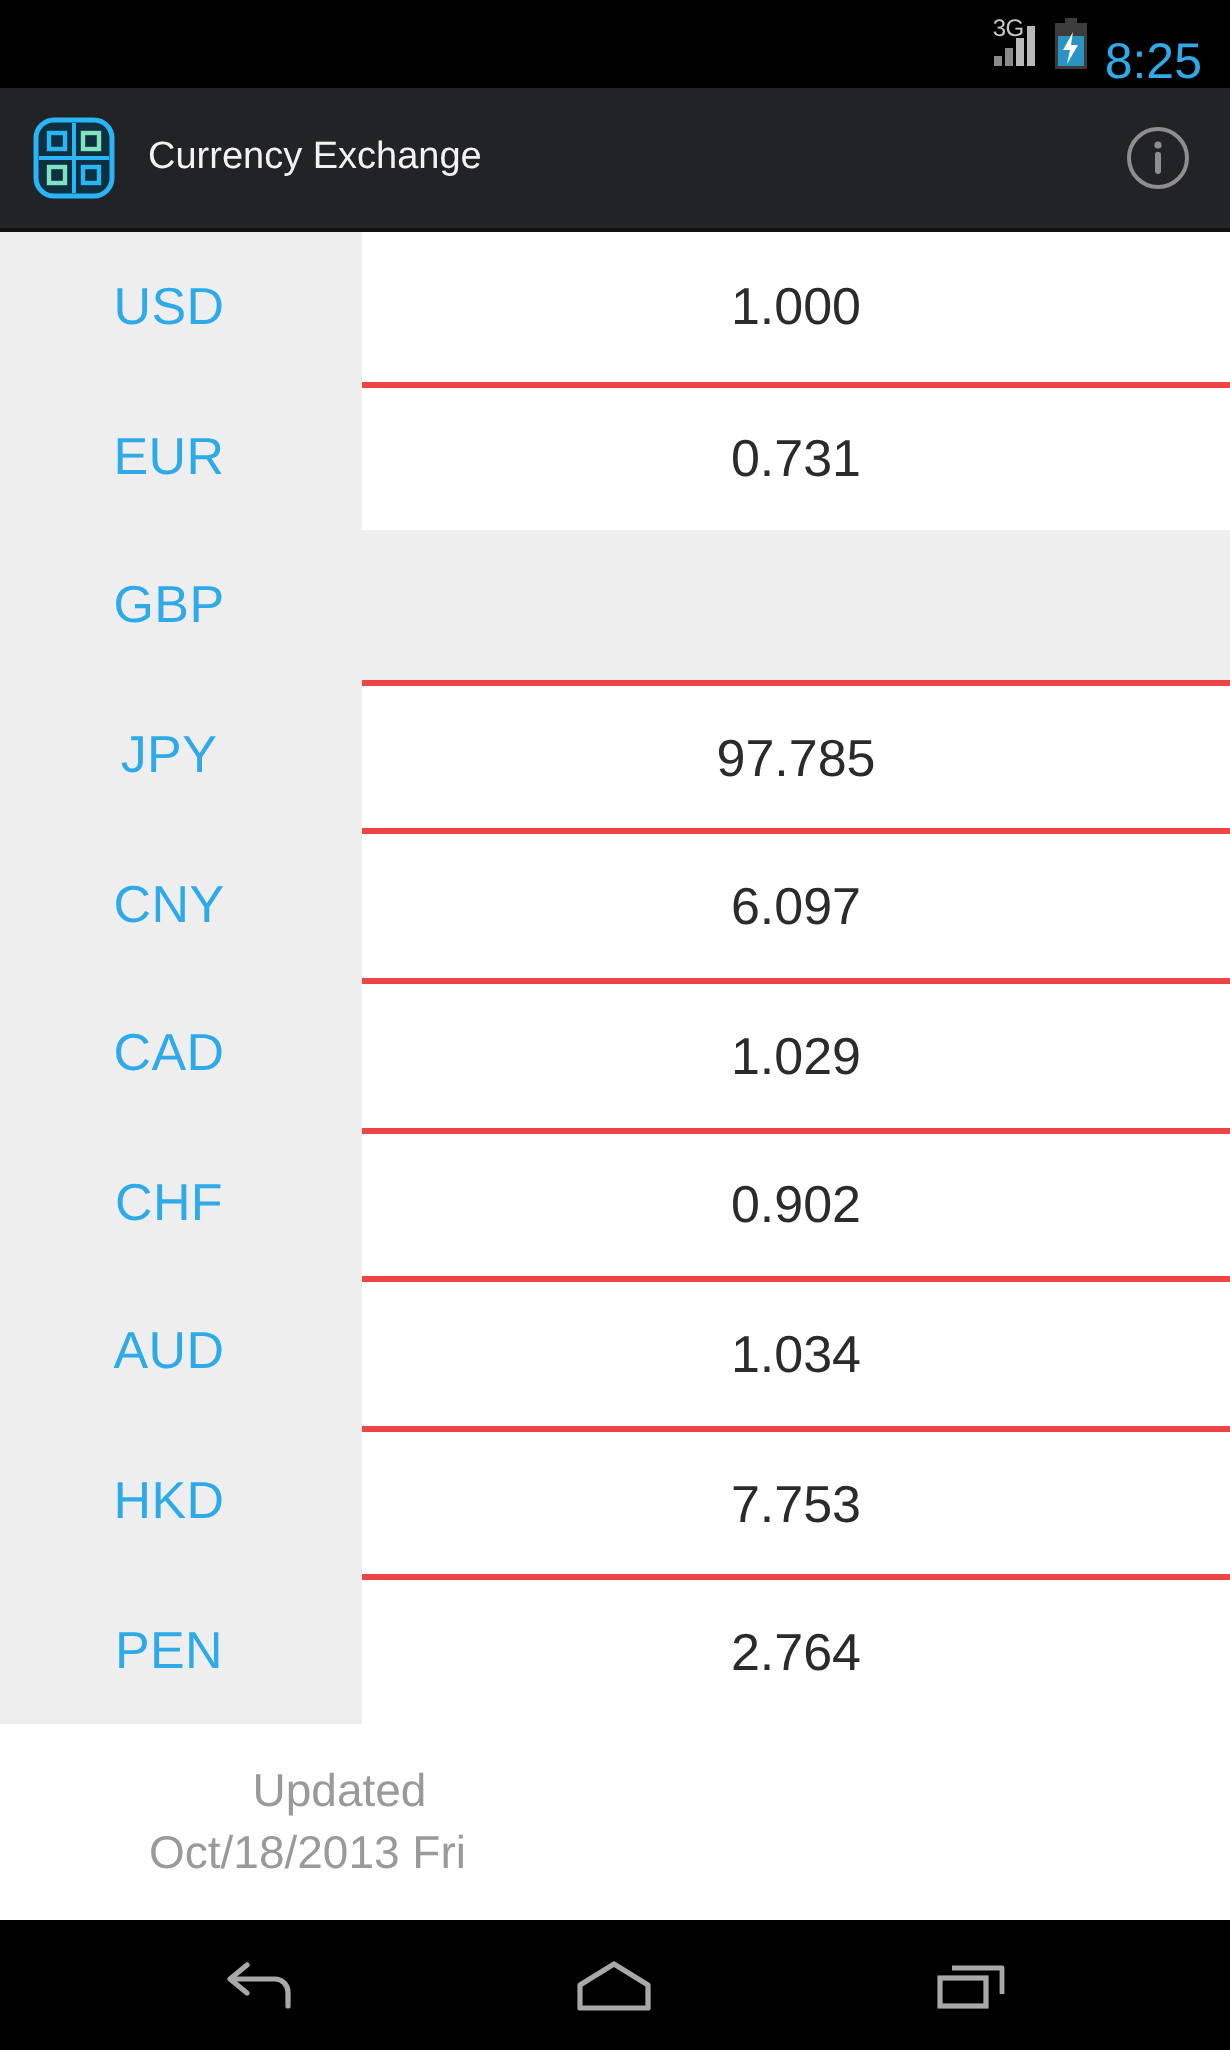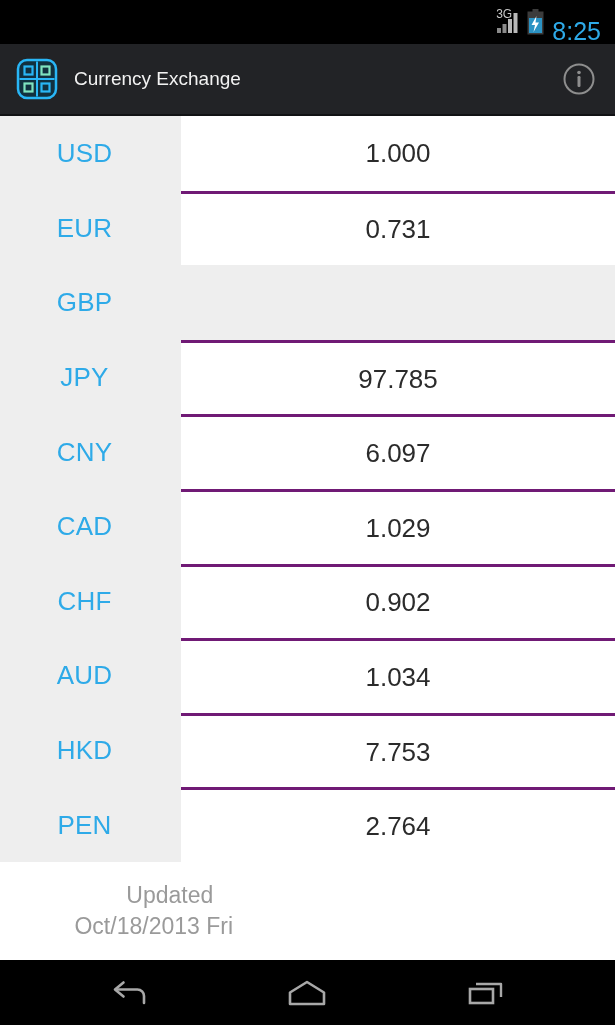--- a/index.html
+++ b/index.html
@@ -136,21 +136,21 @@
     line-height: 28px;
     letter-spacing: 0.2px;
     text-align: right;
   }
   .rate-value-cell {
     flex: 1 1 auto;
     background: #ffffff;
     display: flex;
     align-items: center;
     justify-content: center;
-    border-top: 3px solid #701a75;
+    border-top: 3px solid #ef4444;
     box-sizing: border-box;
   }
   .rate-row:first-child .rate-value-cell {
     border-top: 0;
   }
   .rate-value {
     color: #2b2b2b;
     font-size: 26px;
     line-height: 28px;
   }

